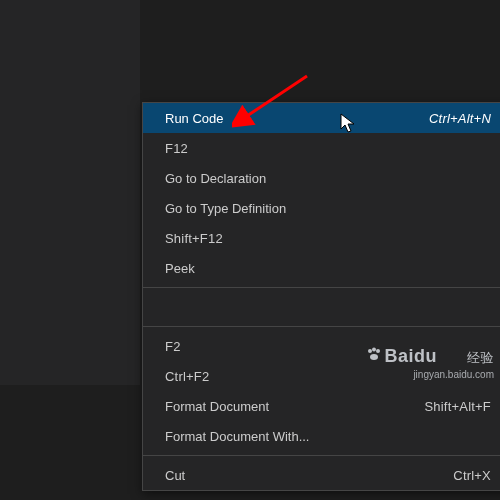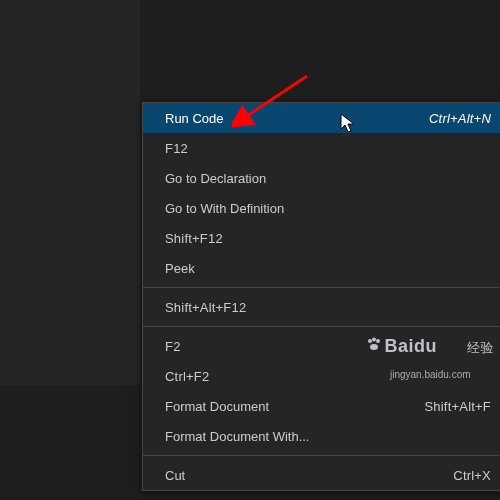--- a/index.html
+++ b/index.html
@@ -13,21 +13,21 @@
   .menu-item.highlight .kbd{color:#fff;font-style:italic;}
   .menu-sep{height:1px;background:#454545;margin:4px 0;}
   .arrow{position:absolute;left:232px;top:71px;width:80px;height:60px;pointer-events:none;}
   .arrow svg{width:80px;height:60px;display:block;}
   .cursor{position:absolute;left:340px;top:113px;pointer-events:none;}
   .cursor svg{width:18px;height:22px;display:block;}
   .watermark{position:absolute;right:6px;bottom:5px;color:#d9dde2;opacity:0.85;font-family:Arial,sans-serif;text-align:right;line-height:1;}
   .watermark .top{font-size:18px;font-weight:600;letter-spacing:0.5px;}
   .watermark .top small{font-size:13px;font-weight:400;margin-left:2px;padding-left:28px;}
   .watermark .paw{display:inline-block;vertical-align:baseline;margin-right:2px;}
-  .watermark .bot{font-size:10px;opacity:0.85;margin-top:15px;text-align:center;}
+  .watermark .bot{font-size:10px;opacity:0.85;margin-top:5px;}
 </style>
 </head>
 <body>
 
 <div class="app">
   <div class="sidebar"></div>
   <div class="editor"></div>
 
   <div class="menu" id="ctx-menu">
       <div class="menu-item highlight">
@@ -35,33 +35,32 @@
         <span class="kbd">Ctrl+Alt+N</span>
       </div>
       <div class="menu-item">
         <span class="kbd">F12</span>
       </div>
       <div class="menu-item">
         <span>Go to Declaration</span>
         <span class="kbd"></span>
       </div>
       <div class="menu-item">
-        <span>Go to With Definition</span>
+        <span>Go to Type Definition</span>
         <span class="kbd"></span>
       </div>
       <div class="menu-item">
         <span class="kbd">Shift+F12</span>
       </div>
       <div class="menu-item">
         <span>Peek</span>
         <span class="kbd"></span>
       </div>
       <div class="menu-sep"></div>
       <div class="menu-item">
-        <span class="kbd">Shift+Alt+F12</span>
       </div>
       <div class="menu-sep"></div>
       <div class="menu-item">
         <span class="kbd">F2</span>
       </div>
       <div class="menu-item">
         <span class="kbd">Ctrl+F2</span>
       </div>
       <div class="menu-item">
         <span>Format Document</span>

